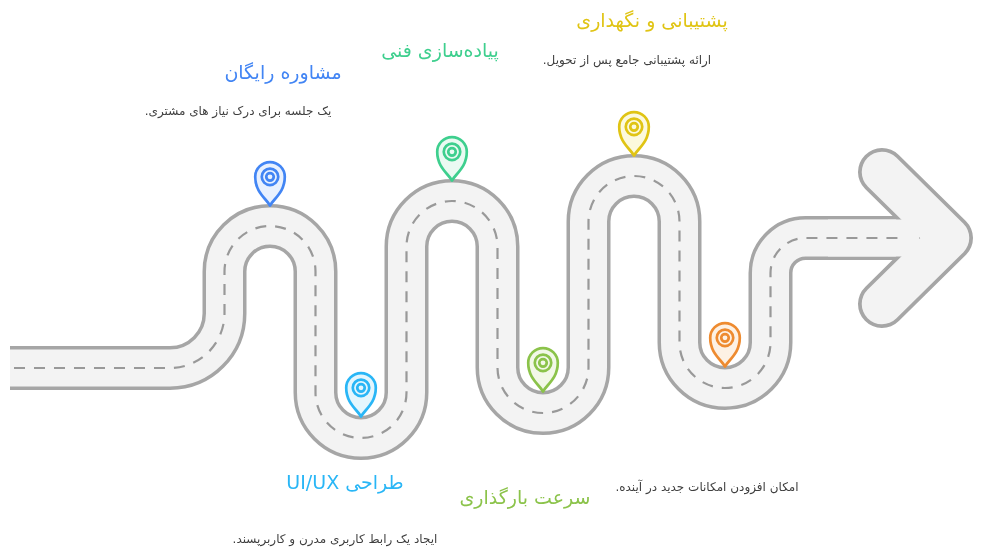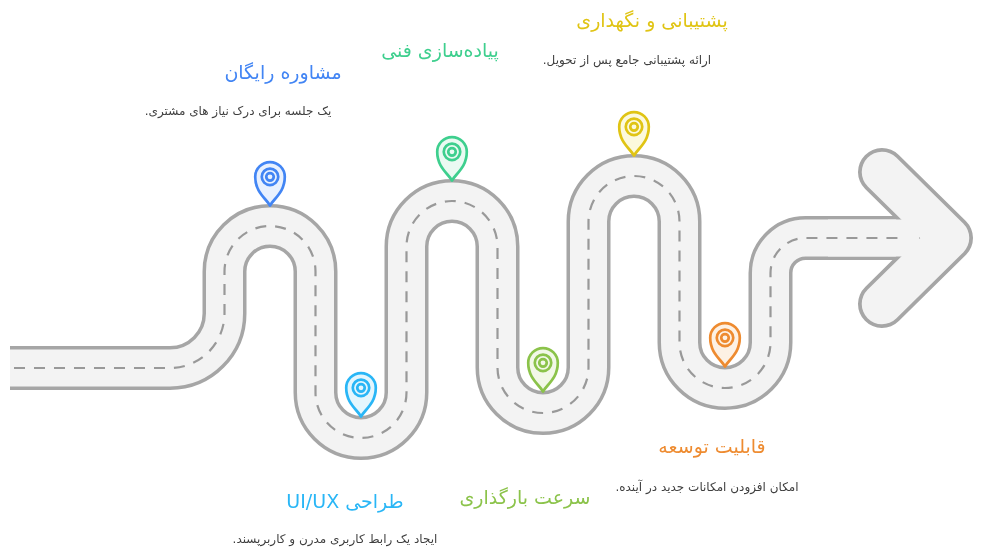--- a/index.html
+++ b/index.html
@@ -106,21 +106,20 @@
   </svg>
 
   <div class="label title" style="left: 235px; top: 72px; color: rgb(66, 133, 244); margin-left: 48px;">مشاوره رایگان</div>
   <div class="label title" style="left: 440px; top: 50px; color: rgb(62, 207, 142);">پیاده‌سازی فنی</div>
 
   <div class="label subtitle" style="left:238px; top:111px;">یک جلسه برای درک نیاز های مشتری.</div>
 
   <div class="label title" style="left: 652px; top: 20px; color: rgb(224, 196, 20);">پشتیبانی و نگهداری</div>
   <div class="label subtitle" style="left:627px; top:60px;">ارائه پشتیبانی جامع پس از تحویل.</div>
 
-  <div class="label title" style="left: 345px; top: 501px; color: rgb(41, 182, 246);">طراحی UI/UX</div>
+  <div class="label title" style="left: 345px; top: 482px; color: rgb(41, 182, 246);">طراحی UI/UX</div>
   <div class="label subtitle" style="left:335px; top:539px;">ایجاد یک رابط کاربری مدرن و کاربرپسند.</div>
 
   <div class="label title" style="left: 525px; top: 497px; color: rgb(139, 195, 74);">سرعت بارگذاری</div>
 
-  <div class="label title" style="left: 712px; top: 446px; color: rgb(238, 139, 48);">قابلیت توسعه</div>
   <div class="label subtitle" style="left:707px; top:487px;">امکان افزودن امکانات جدید در آینده.</div>
 
 </div>
 
 </body></html>

